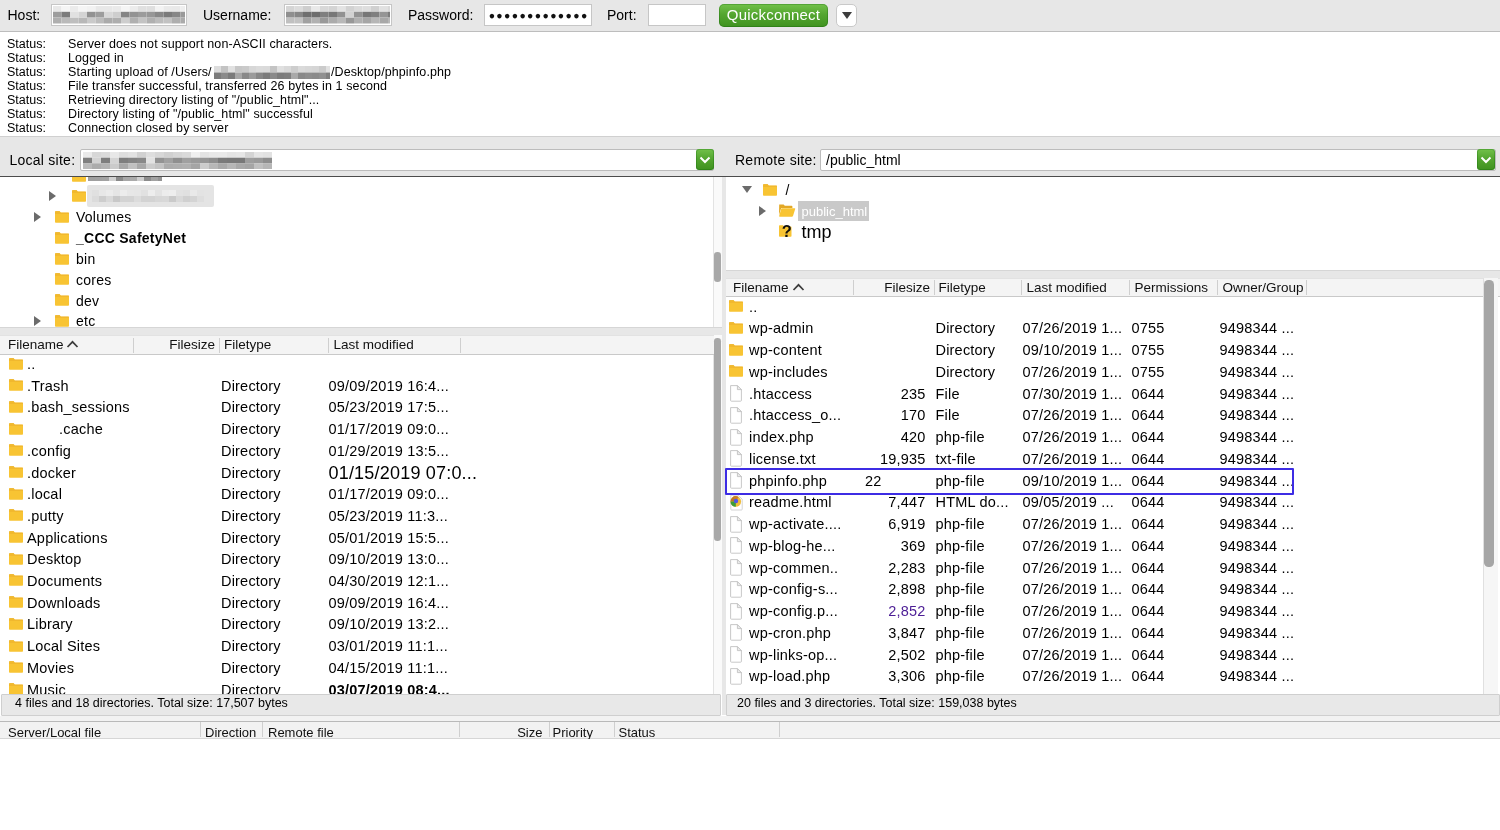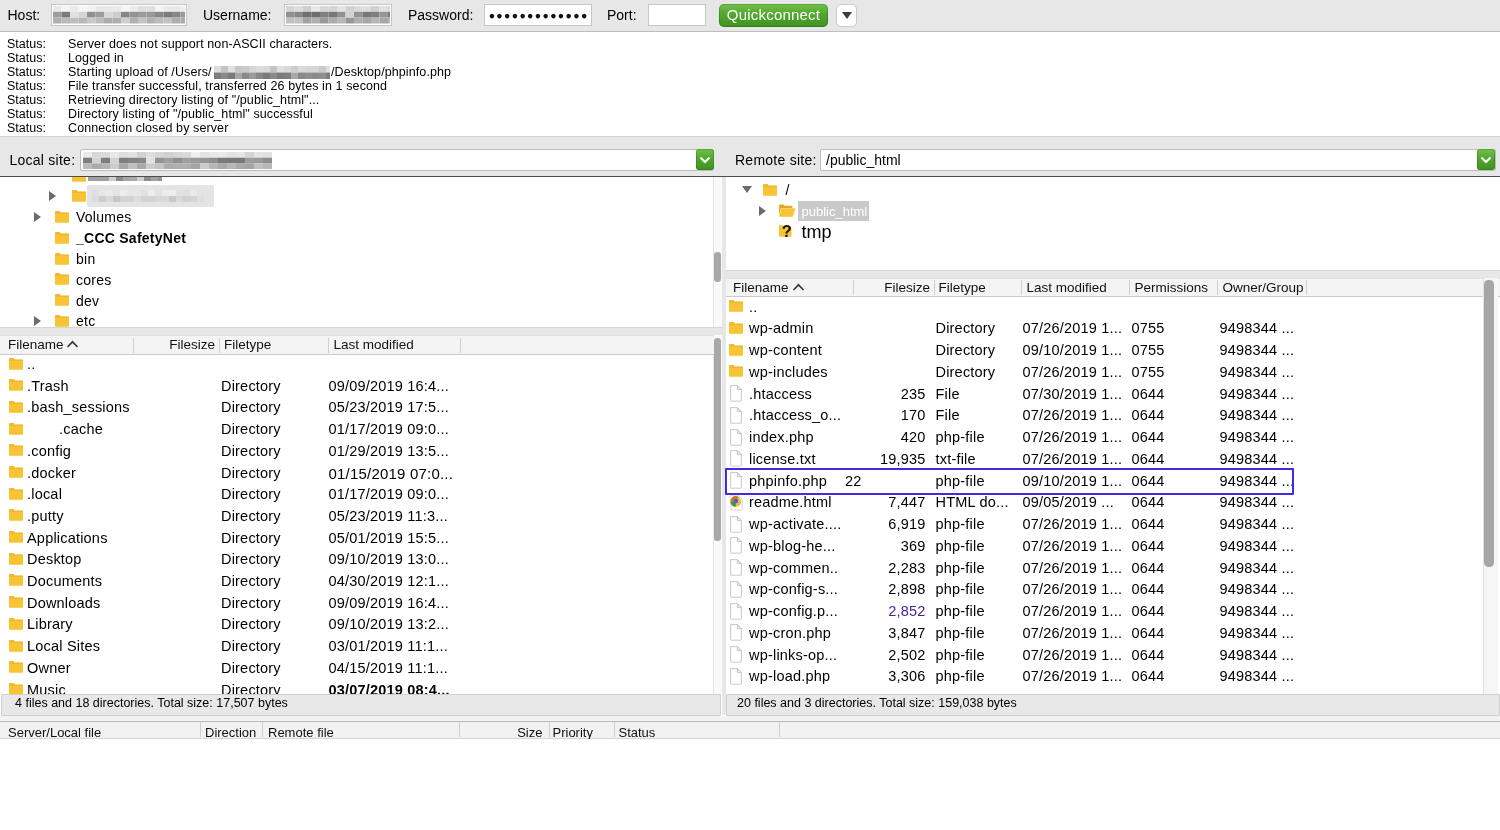--- a/index.html
+++ b/index.html
@@ -408,21 +408,21 @@
 <div style="position:absolute;top:95.8px;transform:translateY(-50%);font-size:14.5px;color:#000;white-space:nowrap;letter-spacing:0.2px;left:27px;">.config</div>
 <div style="position:absolute;top:95.8px;transform:translateY(-50%);font-size:14.5px;color:#000;white-space:nowrap;letter-spacing:0.2px;left:221px;">Directory</div>
 <div style="position:absolute;top:95.8px;transform:translateY(-50%);font-size:14.5px;color:#000;white-space:nowrap;letter-spacing:0.2px;left:328.5px;">01/29/2019 13:5...</div>
 <svg width="16" height="14" viewBox="0 0 16 14" style="position:absolute;left:8px;top:110px">
 <path d="M1.2 1.3 L5.6 1.3 L6.8 2.6 L14.2 2.6 Q15 2.6 15 3.4 L15 12 Q15 12.8 14.2 12.8 L1.8 12.8 Q1 12.8 1 12 L1 2.1 Q1 1.3 1.8 1.3 Z" fill="#f8c433"></path>
 <path d="M1 2.6 L15 2.6 L15 3.8 L1 3.8 Z" fill="#eaa929" opacity="0.55"></path>
 <path d="M1.2 1.3 L5.6 1.3 L6.8 2.6 L1 2.6 L1 2.1 Q1 1.3 1.8 1.3 Z" fill="#edb32b"></path>
 </svg>
 <div style="position:absolute;top:117.5px;transform:translateY(-50%);font-size:14.5px;color:#000;white-space:nowrap;letter-spacing:0.2px;left:27px;">.docker</div>
 <div style="position:absolute;top:117.5px;transform:translateY(-50%);font-size:14.5px;color:#000;white-space:nowrap;letter-spacing:0.2px;left:221px;">Directory</div>
-<div style="position:absolute;top:117.5px;transform:translateY(-50%);font-size:15px;color:#000;white-space:nowrap;letter-spacing:0.2px;left:328.5px;">01/15/2019 07:0...</div>
+<div style="position:absolute;top:117.5px;transform:translateY(-50%);font-size:18px;color:#000;white-space:nowrap;letter-spacing:0.2px;left:328.5px;">01/15/2019 07:0...</div>
 <svg width="16" height="14" viewBox="0 0 16 14" style="position:absolute;left:8px;top:132px">
 <path d="M1.2 1.3 L5.6 1.3 L6.8 2.6 L14.2 2.6 Q15 2.6 15 3.4 L15 12 Q15 12.8 14.2 12.8 L1.8 12.8 Q1 12.8 1 12 L1 2.1 Q1 1.3 1.8 1.3 Z" fill="#f8c433"></path>
 <path d="M1 2.6 L15 2.6 L15 3.8 L1 3.8 Z" fill="#eaa929" opacity="0.55"></path>
 <path d="M1.2 1.3 L5.6 1.3 L6.8 2.6 L1 2.6 L1 2.1 Q1 1.3 1.8 1.3 Z" fill="#edb32b"></path>
 </svg>
 <div style="position:absolute;top:139.2px;transform:translateY(-50%);font-size:14.5px;color:#000;white-space:nowrap;letter-spacing:0.2px;left:27px;">.local</div>
 <div style="position:absolute;top:139.2px;transform:translateY(-50%);font-size:14.5px;color:#000;white-space:nowrap;letter-spacing:0.2px;left:221px;">Directory</div>
 <div style="position:absolute;top:139.2px;transform:translateY(-50%);font-size:14.5px;color:#000;white-space:nowrap;letter-spacing:0.2px;left:328.5px;">01/17/2019 09:0...</div>
 <svg width="16" height="14" viewBox="0 0 16 14" style="position:absolute;left:8px;top:153px">
 <path d="M1.2 1.3 L5.6 1.3 L6.8 2.6 L14.2 2.6 Q15 2.6 15 3.4 L15 12 Q15 12.8 14.2 12.8 L1.8 12.8 Q1 12.8 1 12 L1 2.1 Q1 1.3 1.8 1.3 Z" fill="#f8c433"></path>
@@ -478,21 +478,21 @@
 <path d="M1.2 1.3 L5.6 1.3 L6.8 2.6 L1 2.6 L1 2.1 Q1 1.3 1.8 1.3 Z" fill="#edb32b"></path>
 </svg>
 <div style="position:absolute;top:291.0999999999999px;transform:translateY(-50%);font-size:14.5px;color:#000;white-space:nowrap;letter-spacing:0.2px;left:27px;">Local Sites</div>
 <div style="position:absolute;top:291.0999999999999px;transform:translateY(-50%);font-size:14.5px;color:#000;white-space:nowrap;letter-spacing:0.2px;left:221px;">Directory</div>
 <div style="position:absolute;top:291.0999999999999px;transform:translateY(-50%);font-size:14.5px;color:#000;white-space:nowrap;letter-spacing:0.2px;left:328.5px;">03/01/2019 11:1...</div>
 <svg width="16" height="14" viewBox="0 0 16 14" style="position:absolute;left:8px;top:305px">
 <path d="M1.2 1.3 L5.6 1.3 L6.8 2.6 L14.2 2.6 Q15 2.6 15 3.4 L15 12 Q15 12.8 14.2 12.8 L1.8 12.8 Q1 12.8 1 12 L1 2.1 Q1 1.3 1.8 1.3 Z" fill="#f8c433"></path>
 <path d="M1 2.6 L15 2.6 L15 3.8 L1 3.8 Z" fill="#eaa929" opacity="0.55"></path>
 <path d="M1.2 1.3 L5.6 1.3 L6.8 2.6 L1 2.6 L1 2.1 Q1 1.3 1.8 1.3 Z" fill="#edb32b"></path>
 </svg>
-<div style="position:absolute;top:312.7999999999999px;transform:translateY(-50%);font-size:14.5px;color:#000;white-space:nowrap;letter-spacing:0.2px;left:27px;">Owner</div>
+<div style="position:absolute;top:312.7999999999999px;transform:translateY(-50%);font-size:14.5px;color:#000;white-space:nowrap;letter-spacing:0.2px;left:27px;">Movies</div>
 <div style="position:absolute;top:312.7999999999999px;transform:translateY(-50%);font-size:14.5px;color:#000;white-space:nowrap;letter-spacing:0.2px;left:221px;">Directory</div>
 <div style="position:absolute;top:312.7999999999999px;transform:translateY(-50%);font-size:14.5px;color:#000;white-space:nowrap;letter-spacing:0.2px;left:328.5px;">04/15/2019 11:1...</div>
 <svg width="16" height="14" viewBox="0 0 16 14" style="position:absolute;left:8px;top:327px">
 <path d="M1.2 1.3 L5.6 1.3 L6.8 2.6 L14.2 2.6 Q15 2.6 15 3.4 L15 12 Q15 12.8 14.2 12.8 L1.8 12.8 Q1 12.8 1 12 L1 2.1 Q1 1.3 1.8 1.3 Z" fill="#f8c433"></path>
 <path d="M1 2.6 L15 2.6 L15 3.8 L1 3.8 Z" fill="#eaa929" opacity="0.55"></path>
 <path d="M1.2 1.3 L5.6 1.3 L6.8 2.6 L1 2.6 L1 2.1 Q1 1.3 1.8 1.3 Z" fill="#edb32b"></path>
 </svg>
 <div style="position:absolute;top:334.4999999999999px;transform:translateY(-50%);font-size:14.5px;color:#000;white-space:nowrap;letter-spacing:0.2px;left:27px;">Music</div>
 <div style="position:absolute;top:334.4999999999999px;transform:translateY(-50%);font-size:14.5px;color:#000;white-space:nowrap;letter-spacing:0.2px;left:221px;">Directory</div>
 <div style="position:absolute;top:334.4999999999999px;transform:translateY(-50%);font-size:14.5px;color:#000;white-space:nowrap;letter-spacing:0.2px;left:328.5px;font-weight:bold;">03/07/2019 08:4...</div>
@@ -615,21 +615,21 @@
 <div style="position:absolute;top:161.95px;transform:translateY(-50%);font-size:14.5px;letter-spacing:0.2px;color:#000;white-space:nowrap;left:127px;width:72.5px;text-align:right">19,935</div>
 <div style="position:absolute;top:161.95px;transform:translateY(-50%);font-size:14.5px;color:#000;white-space:nowrap;letter-spacing:0.2px;left:209.5px;">txt-file</div>
 <div style="position:absolute;top:161.95px;transform:translateY(-50%);font-size:14.5px;color:#000;white-space:nowrap;letter-spacing:0.2px;left:296.5px;">07/26/2019 1...</div>
 <div style="position:absolute;top:161.95px;transform:translateY(-50%);font-size:14.5px;color:#000;white-space:nowrap;letter-spacing:0.2px;left:405.5px;">0644</div>
 <div style="position:absolute;top:161.95px;transform:translateY(-50%);font-size:14.5px;color:#000;white-space:nowrap;letter-spacing:0.2px;left:493.5px;">9498344 ...</div>
 <svg width="14" height="17" viewBox="0 0 14 17" style="position:absolute;left:3px;top:175px">
 <path d="M1.6 0.6 L8.4 0.6 L12.4 4.6 L12.4 15.4 Q12.4 16.2 11.6 16.2 L2.4 16.2 Q1.6 16.2 1.6 15.4 Z" fill="#ffffff" stroke="#c2c2c2" stroke-width="0.9"></path>
 <path d="M8.4 0.6 L8.4 4.6 L12.4 4.6 Z" fill="#ededed" stroke="#c2c2c2" stroke-width="0.9" stroke-linejoin="round"></path>
 </svg>
 <div style="position:absolute;top:183.7px;transform:translateY(-50%);font-size:14.5px;color:#000;white-space:nowrap;letter-spacing:0.2px;left:23px;">phpinfo.php</div>
-<div style="position:absolute;top:183.7px;transform:translateY(-50%);font-size:14.5px;letter-spacing:0.2px;color:#000;white-space:nowrap;left:119px;width:72.5px;text-align:left">22</div>
+<div style="position:absolute;top:183.7px;transform:translateY(-50%);font-size:14.5px;letter-spacing:0.2px;color:#000;white-space:nowrap;left:111px;width:72.5px;text-align:center">22</div>
 <div style="position:absolute;top:183.7px;transform:translateY(-50%);font-size:14.5px;color:#000;white-space:nowrap;letter-spacing:0.2px;left:209.5px;">php-file</div>
 <div style="position:absolute;top:183.7px;transform:translateY(-50%);font-size:14.5px;color:#000;white-space:nowrap;letter-spacing:0.2px;left:296.5px;">09/10/2019 1...</div>
 <div style="position:absolute;top:183.7px;transform:translateY(-50%);font-size:14.5px;color:#000;white-space:nowrap;letter-spacing:0.2px;left:405.5px;">0644</div>
 <div style="position:absolute;top:183.7px;transform:translateY(-50%);font-size:14.5px;color:#000;white-space:nowrap;letter-spacing:0.2px;left:493.5px;">9498344 ...</div>
 <svg width="15" height="17" viewBox="0 0 15 17" style="position:absolute;left:3px;top:197px">
 <path d="M1.8 1.2 L9 1.2 L13.2 5.2 L13.2 15.2 Q13.2 16 12.4 16 L2.6 16 Q1.8 16 1.8 15.2 Z" fill="#ffffff" stroke="#c9c9c9" stroke-width="0.8"></path>
 <circle cx="6.8" cy="7.4" r="5.3" fill="#f0bc3a"></circle>
 <path d="M6.8 2.1 A5.3 5.3 0 0 0 1.5 7.4 L6.8 7.4 Z" fill="#bf7722"></path>
 <path d="M1.5 7.4 A5.3 5.3 0 0 0 6.8 12.7 L6.8 7.4 Z" fill="#3d9c38"></path>
 <path d="M4.2 2.8 A5.3 5.3 0 0 1 9.6 2.9 L6.8 7.4 Z" fill="#c97e25"></path>

